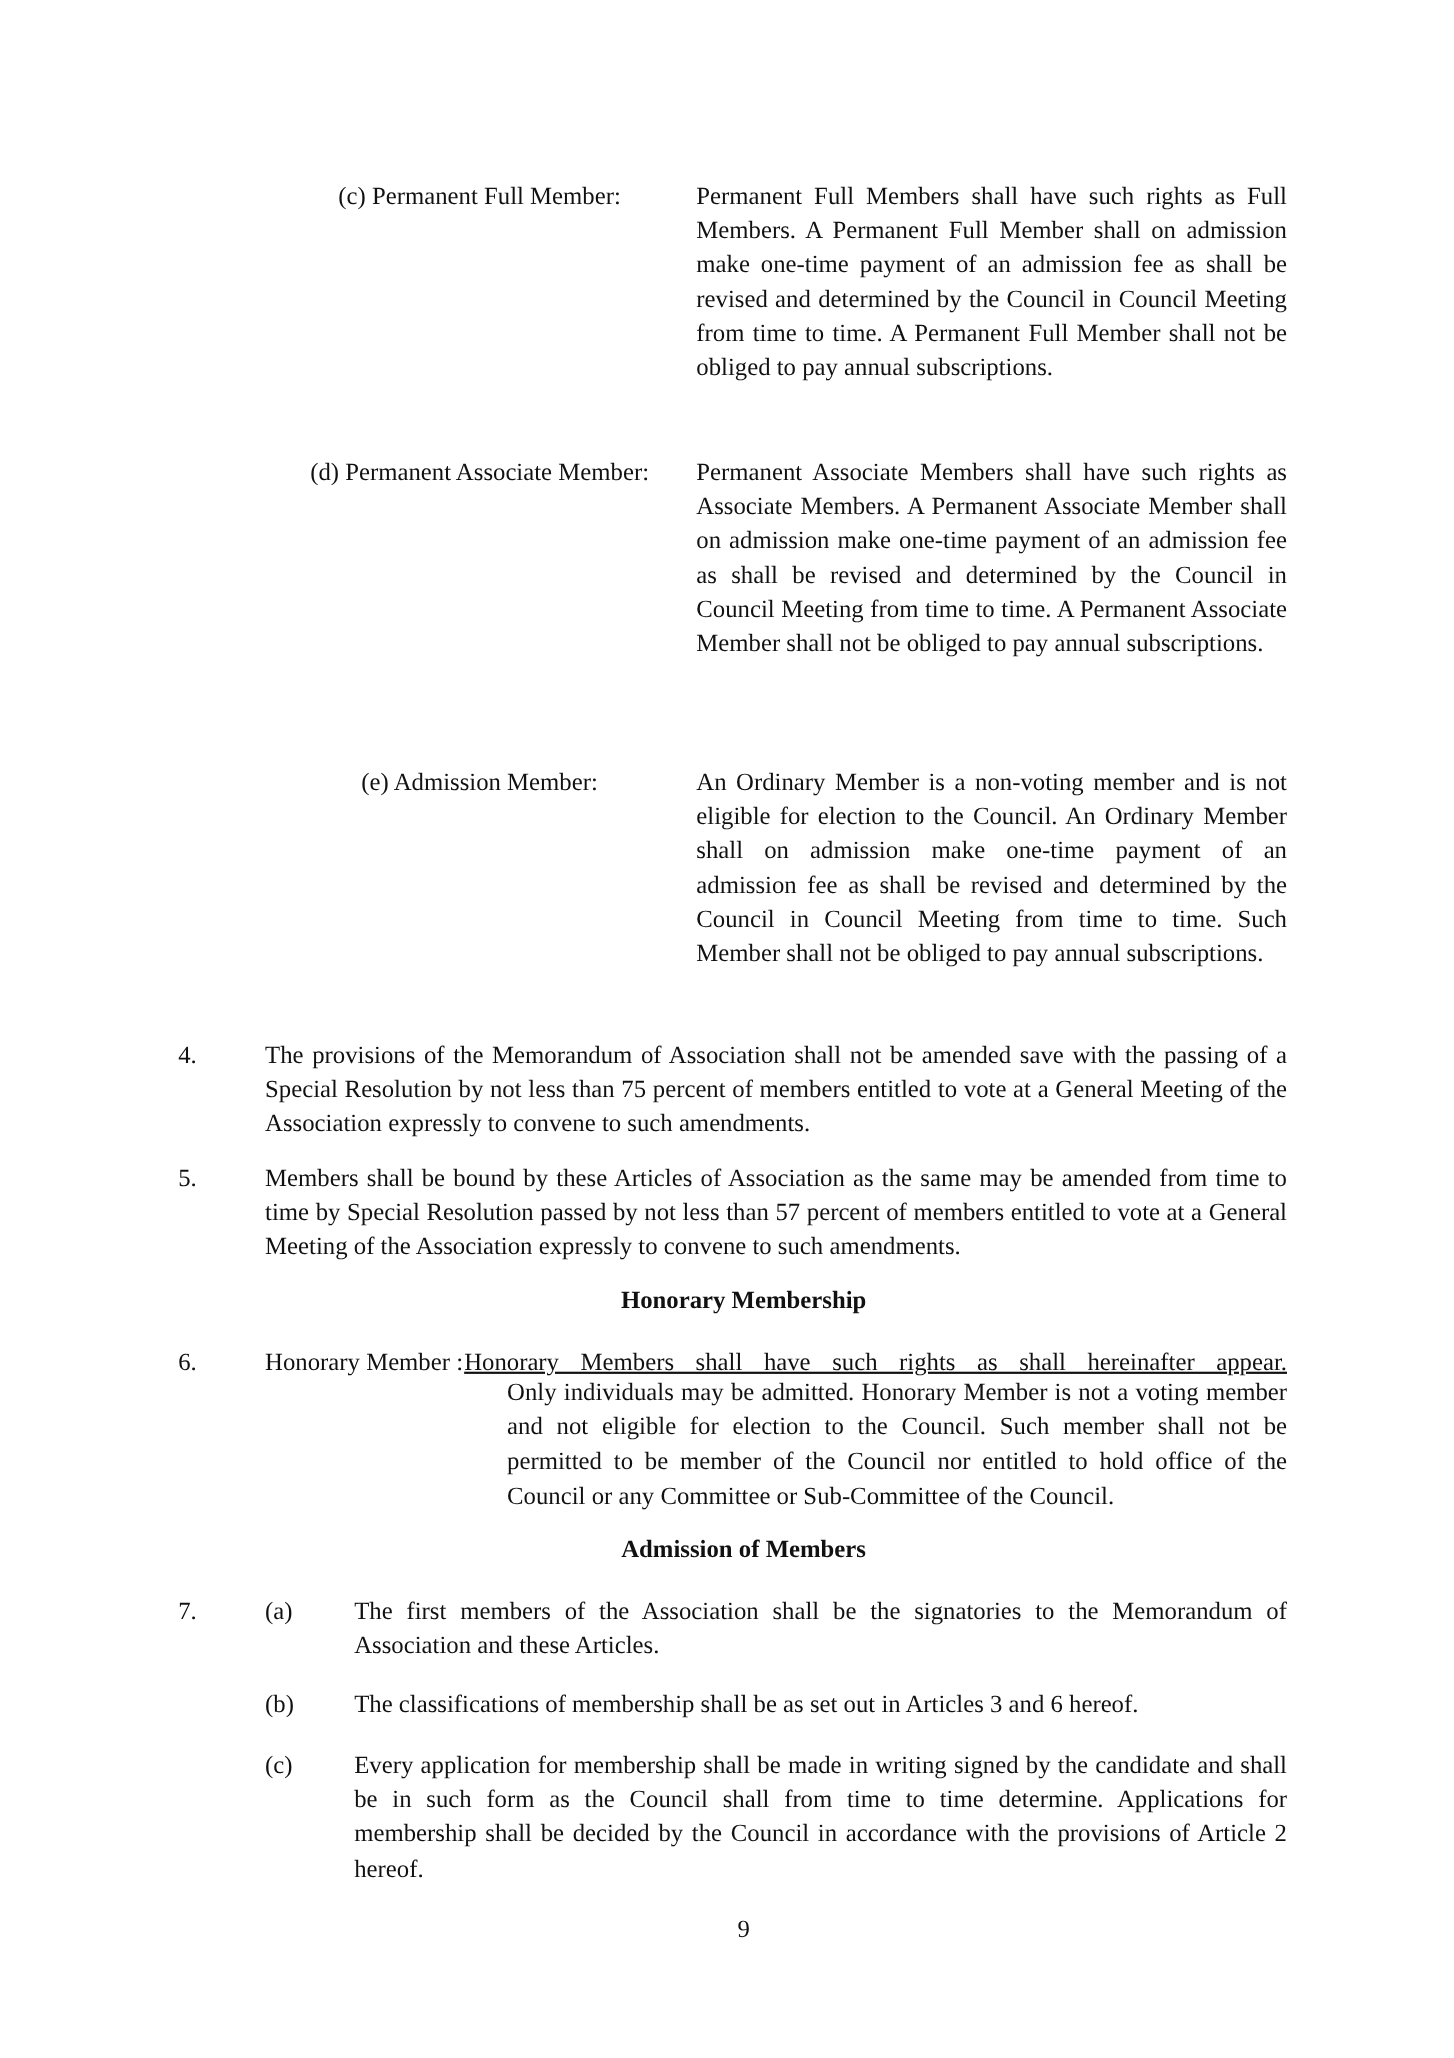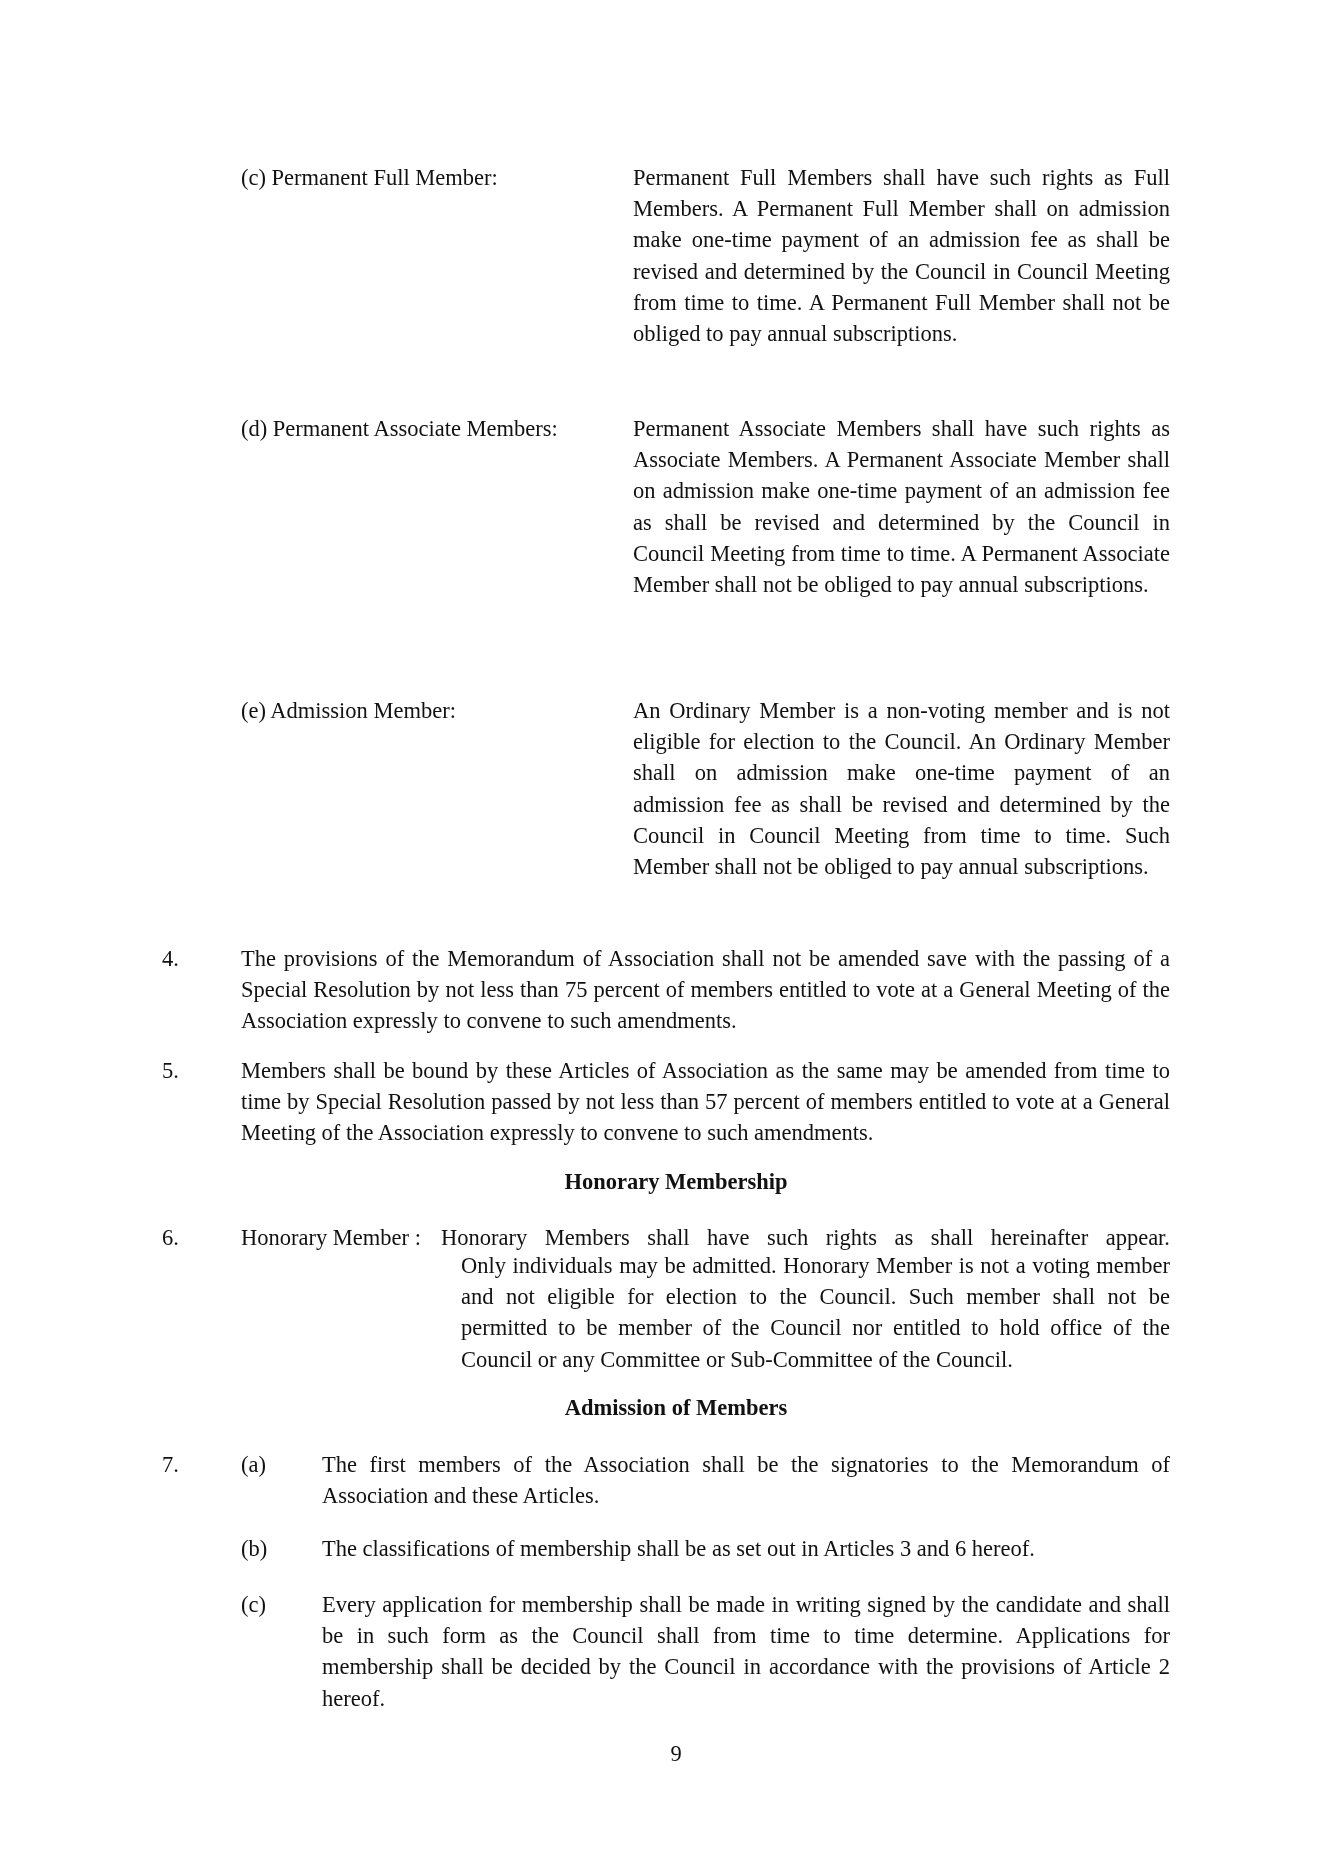--- a/index.html
+++ b/index.html
@@ -3,41 +3,41 @@
 <meta charset="utf-8">
 <style>
   html, body { margin: 0; padding: 0; background: #ffffff; }
   body {
     width: 1322px; height: 1871px; position: relative; overflow: hidden;
     font-family: "Liberation Serif", serif; color: #111111;
     font-size: 22.5px; line-height: 31.2px;
   }
   .abs { position: absolute; }
   .just { text-align: justify; text-align-last: left; }
-  .def-label { left: 241px; width: 390px; white-space: nowrap; }
+  .def-label { left: 241px; width: 390px; white-space: nowrap; text-align: center; }
   .def-desc { left: 633px; width: 537px; }
   .num { left: 162px; width: 60px; }
   .para { left: 241px; width: 929px; }
   .heading { left: 0; width: 1352px; text-align: center; font-weight: bold; }
   .sub-letter { left: 241px; width: 60px; }
   .sub-text { left: 322px; width: 848px; }
   .hon-first { left: 241px; width: 929px; }
   .hon-rest { left: 461px; width: 709px; }
   .page-num { left: 0; width: 1352px; text-align: center; }
 </style>
 </head>
 <body>
 
 <div>
   <div class="abs def-label" style="top:162px">(c) Permanent Full Member:</div>
   <div class="abs def-desc just" style="top:162px">Permanent Full Members shall have such rights as Full Members.  A Permanent Full Member shall on admission make one-time payment of an admission fee as shall be revised and determined by the Council in Council Meeting from time to time. A Permanent Full Member shall not be obliged to pay annual subscriptions.</div>
 </div>
 
 <div>
-  <div class="abs def-label" style="top:413px">(d) Permanent Associate Members:</div>
+  <div class="abs def-label" style="top:413px">(d) Permanent Associate Member:</div>
   <div class="abs def-desc just" style="top:413px">Permanent Associate Members shall have such rights as Associate Members.  A Permanent Associate Member shall on admission make one-time payment of an admission fee as shall be revised and determined by the Council in Council Meeting from time to time.  A Permanent Associate Member shall not be obliged to pay annual subscriptions.</div>
 </div>
 
 <div>
   <div class="abs def-label" style="top:695px">(e) Admission Member:</div>
   <div class="abs def-desc just" style="top:695px">An Ordinary Member is a non-voting member and is not eligible for election to the Council. An Ordinary Member shall on admission make one-time payment of an admission fee as shall be revised and determined by the Council in Council Meeting from time to time.  Such Member shall not be obliged to pay annual subscriptions.</div>
 </div>
 
 <div>
   <div class="abs num" style="top:943px">4.</div>
@@ -48,21 +48,21 @@
   <div class="abs num" style="top:1055px">5.</div>
   <div class="abs para just" style="top:1055px">Members shall be bound by these Articles of Association as the same may be amended from time to time by Special Resolution passed by not less than 57 percent of members entitled to vote at a General Meeting of the Association expressly to convene to such amendments.</div>
 </div>
 
 <div class="abs heading" style="top:1166px">Honorary Membership</div>
 
 <div>
   <div class="abs num" style="top:1222px">6.</div>
   <div class="abs hon-first" style="top:1222px; display:flex; ">
     <span>Honorary Member :</span>
-    <span style="margin-left:20px; flex:1; text-align:justify; text-align-last:justify;">Honorary Members shall have such rights as shall hereinafter appear.</span>
+    <span style="margin-left:1px; flex:1; text-align:justify; text-align-last:justify;text-decoration:underline;">Honorary Members shall have such rights as shall hereinafter appear.</span>
   </div>
   <div class="abs hon-rest just" style="top:1250px">Only individuals may be admitted. Honorary Member is not a voting member and not eligible for election to the Council. Such member shall not be permitted to be member of the Council nor entitled to hold office of the Council or any Committee or Sub-Committee of the Council.</div>
 </div>
 
 <div class="abs heading" style="top:1392px">Admission of Members</div>
 
 <div>
   <div class="abs num" style="top:1449px">7.</div>
 
   <div>

